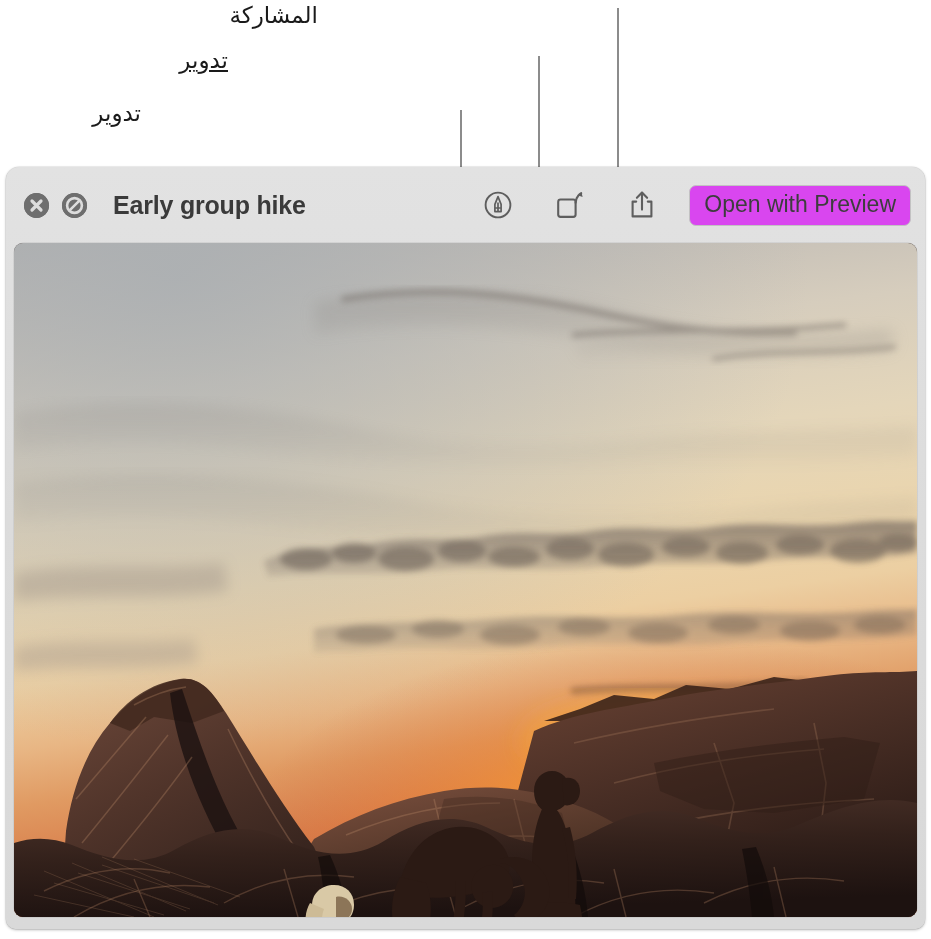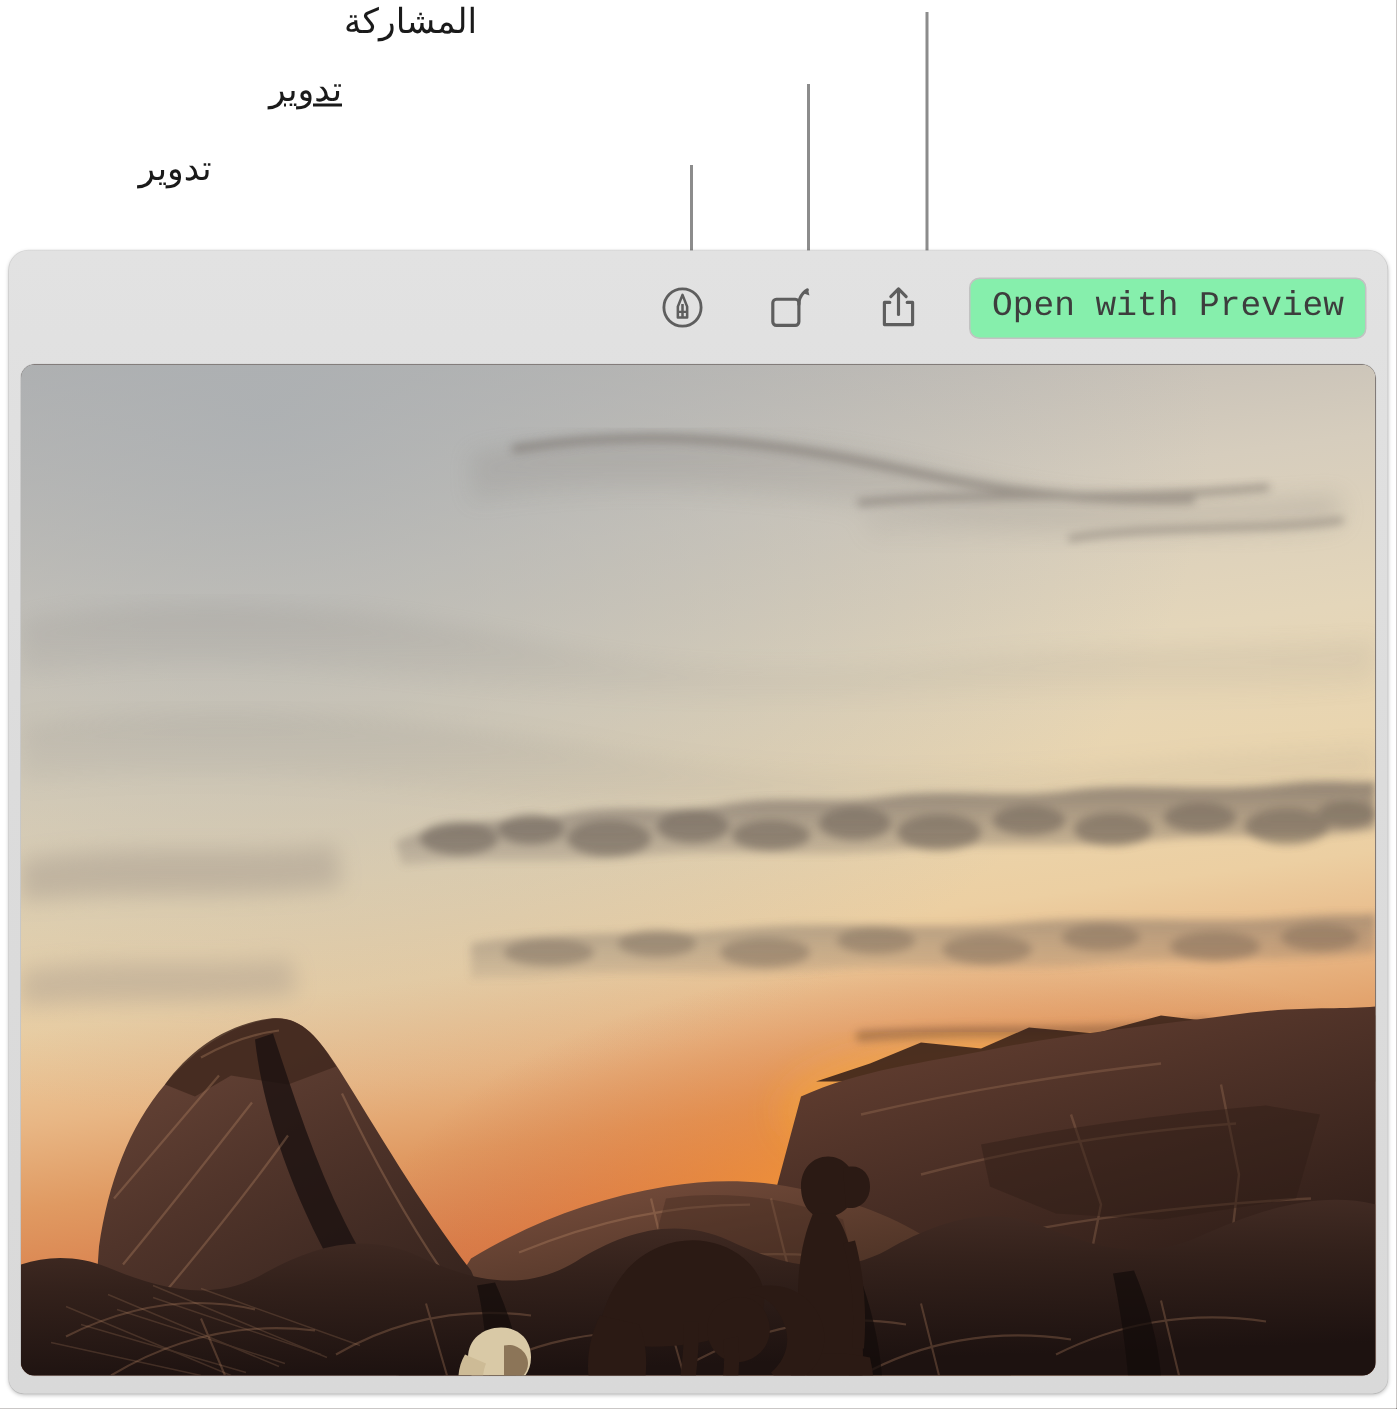--- a/index.html
+++ b/index.html
@@ -102,24 +102,24 @@
     width: 34px;
     height: 34px;
     display: flex;
     align-items: center;
     justify-content: center;
     cursor: pointer;
   }
   .open-btn {
     border: 1px solid #c2c2c2;
     border-radius: 7px;
-    background: #86efac;
+    background: #d946ef;
     color: #3d3d3d;
     font-size: 23px;
-    font-family: Liberation Mono, monospace;
+    font-family: Liberation Sans, sans-serif;
     padding: 7px 14px 9px;
     cursor: pointer;
     white-space: nowrap;
     line-height: 1;
     text-align: center;
   }
 
   
   .photo-wrap {
     position: absolute;
@@ -150,20 +150,39 @@
 
 <div class="callout-label" style="right:790px; top:100px;">
   <span>تدوير</span>
 </div>
 <div class="leader-line" style="left:460px; top:110px; height:72px;"></div>
 
 <div class="window">
   <div class="window-inner-sheen"></div>
 
   <div class="toolbar">
+    <div class="tb-left">
+
+      <div class="circle-btn">
+        <svg width="25" height="25" viewBox="0 0 25 25" aria-hidden="true">
+          <circle cx="12.5" cy="12.5" r="12.5" fill="#6e6e6e"></circle>
+          <path d="M8 8 L17 17 M17 8 L8 17" stroke="#dcdcdc" stroke-width="3.2" stroke-linecap="round"></path>
+        </svg>
+      </div>
+
+      <div class="circle-btn">
+        <svg width="25" height="25" viewBox="0 0 25 25" aria-hidden="true">
+          <circle cx="12.5" cy="12.5" r="12.5" fill="#6e6e6e"></circle>
+          <circle cx="12.5" cy="12.5" r="7.4" fill="none" stroke="#dcdcdc" stroke-width="2.6"></circle>
+          <path d="M7.6 17.4 L17.4 7.6" stroke="#dcdcdc" stroke-width="2.6" stroke-linecap="round"></path>
+        </svg>
+      </div>
+
+      <div class="title">Early group hike</div>
+    </div>
 
     <div class="tb-spacer"></div>
 
     <div class="tb-actions">
 
       <div class="tool-icon">
         <svg width="32" height="32" viewBox="0 0 32 32" aria-hidden="true">
           <circle cx="16" cy="16" r="12.4" fill="none" stroke="#5e5e5e" stroke-width="1.9"></circle>
           <path d="M16 7.6 L19.1 15.4 L19.1 22.6 L12.9 22.6 L12.9 15.4 Z" fill="none" stroke="#5e5e5e" stroke-width="1.7" stroke-linejoin="round"></path>
           <path d="M16 13.6 L16 22.6" stroke="#5e5e5e" stroke-width="1.7"></path>

